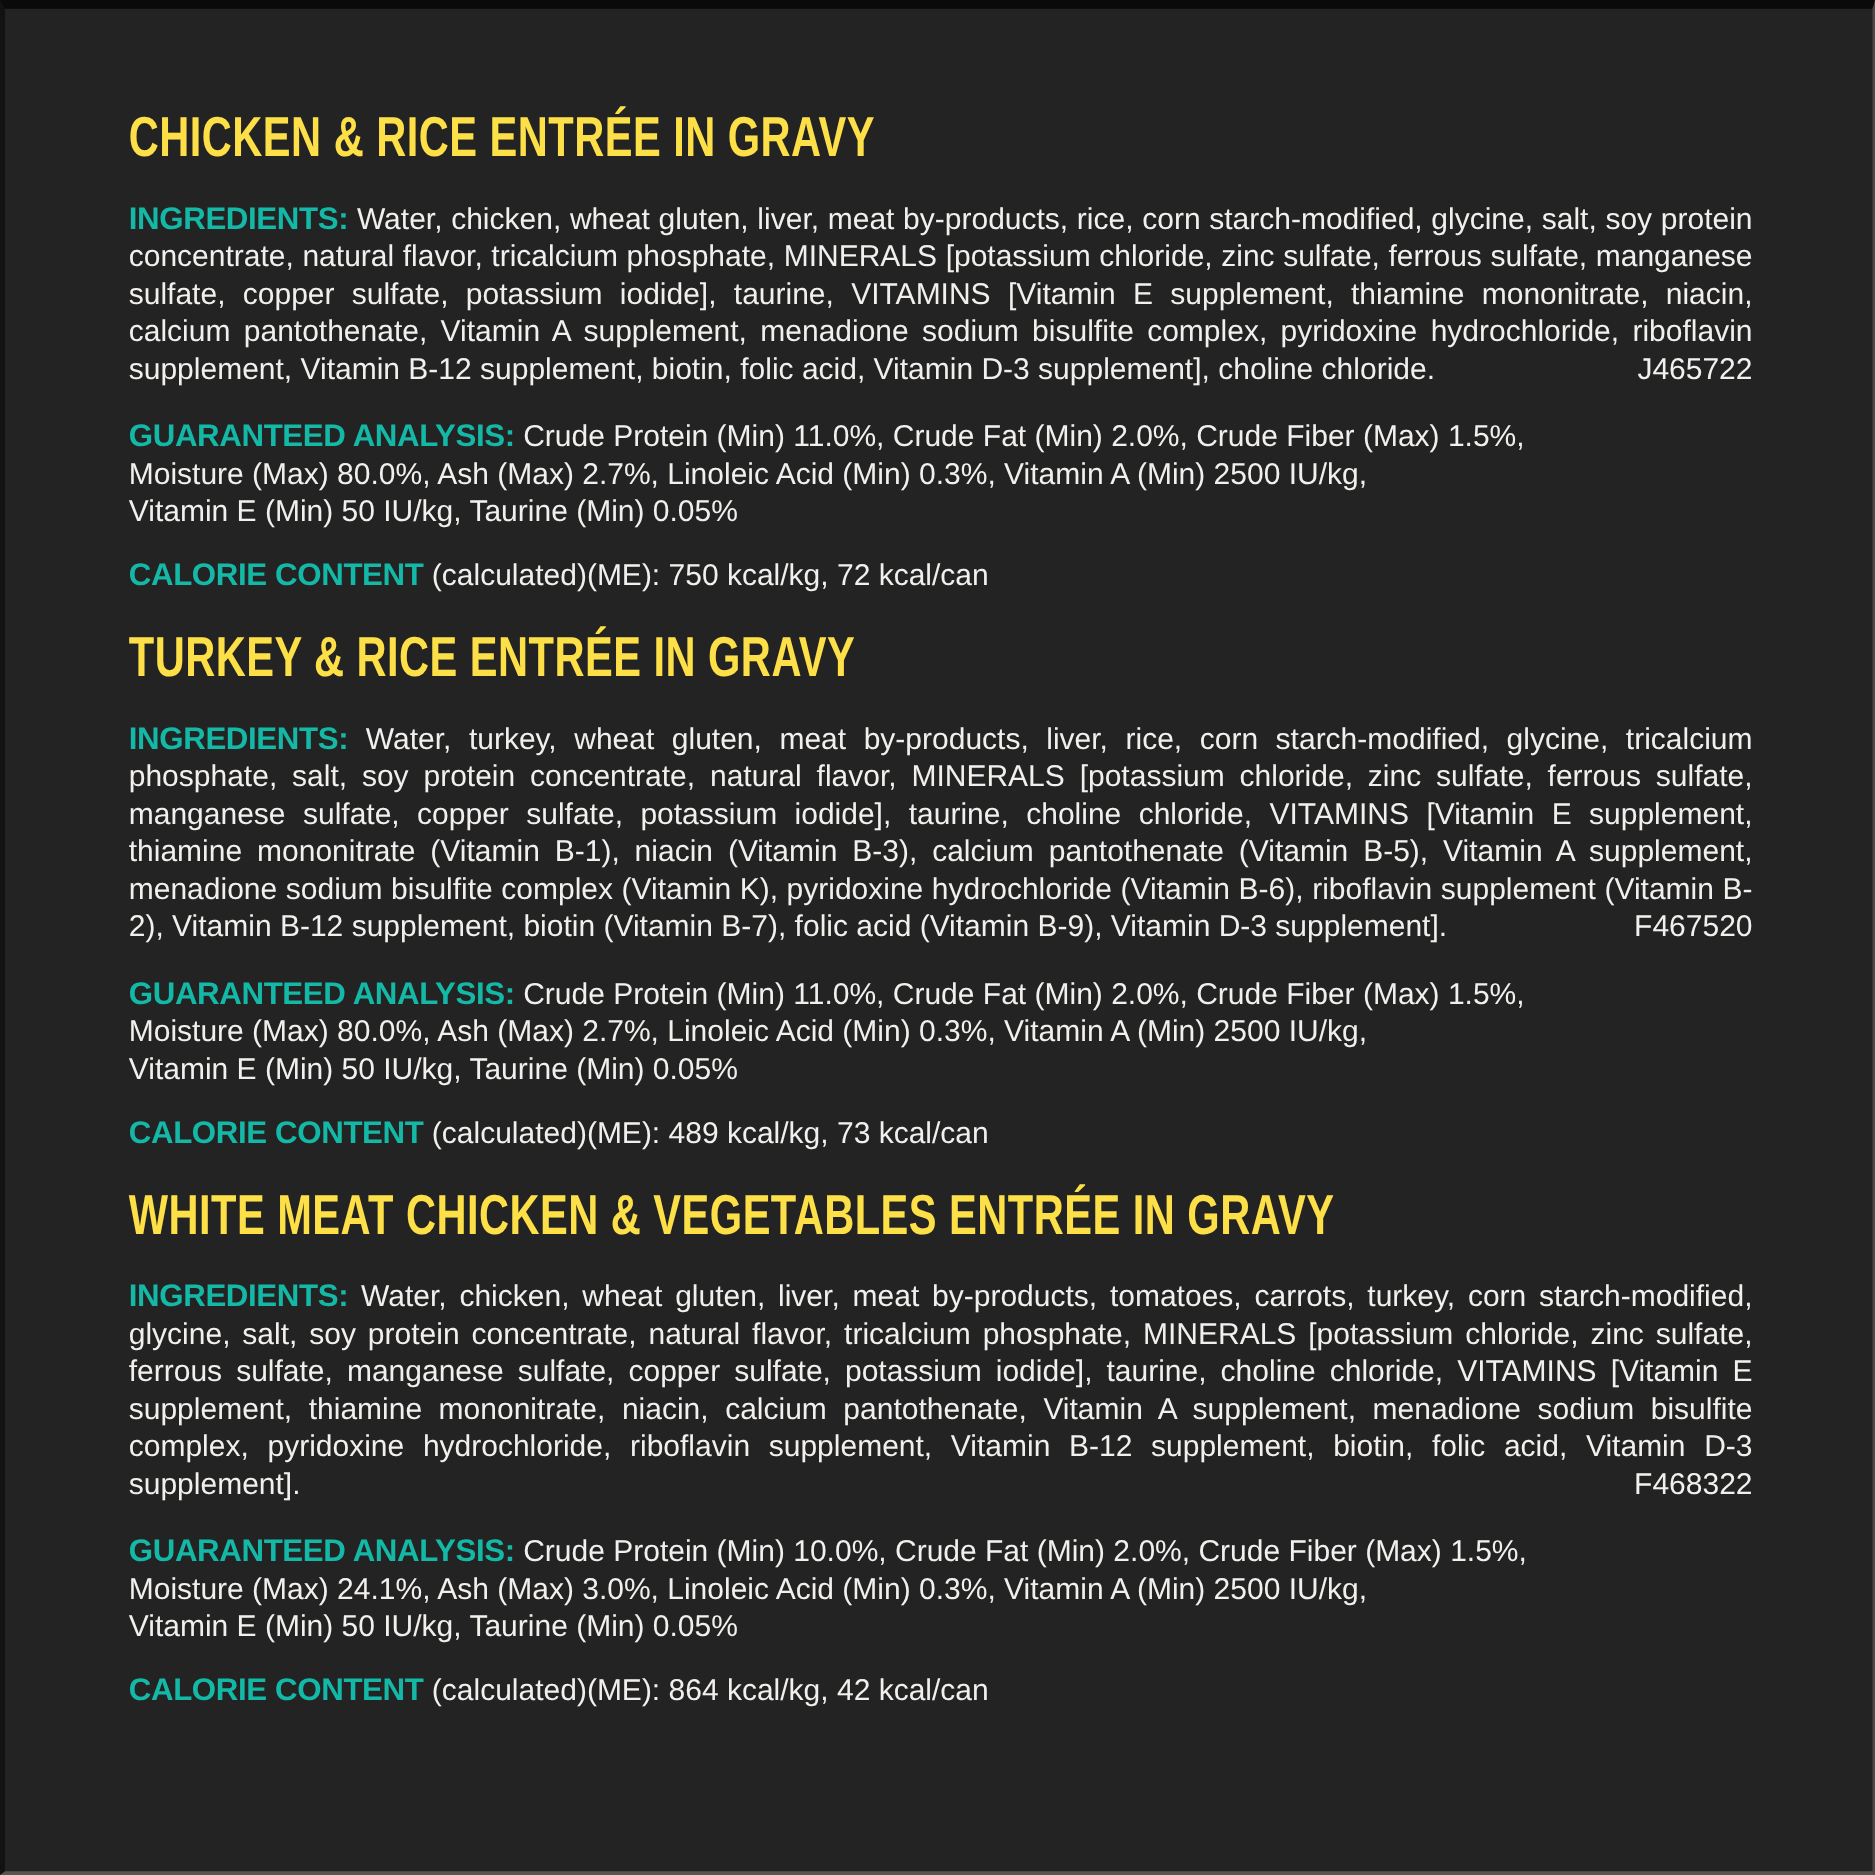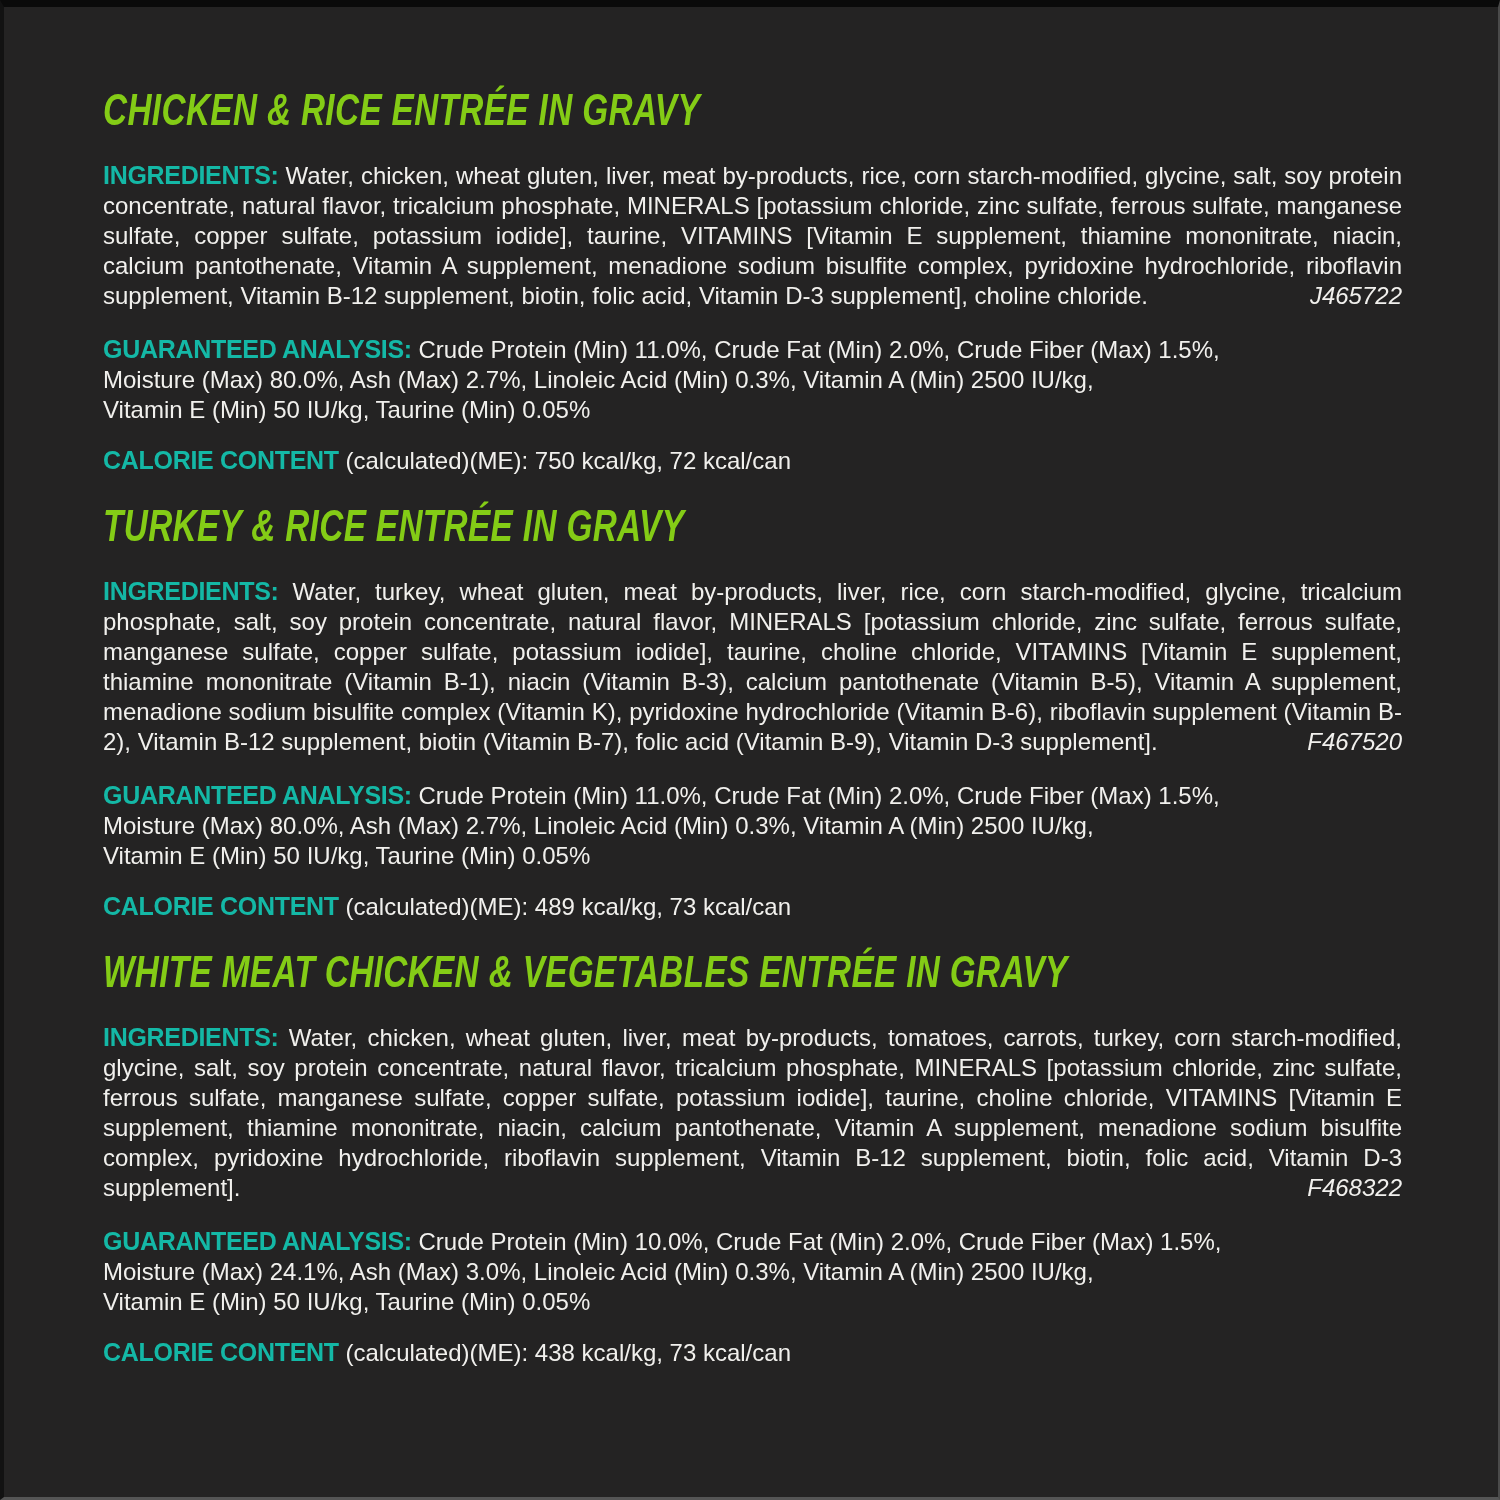--- a/index.html
+++ b/index.html
@@ -17,26 +17,25 @@
     border-top: 7px solid #0a0a0a;
     border-left: 4px solid #121212;
     border-right: 2px solid #4a4a4a;
     border-bottom: 3px solid #555555;
     overflow: hidden;
   }
   .content {
     padding: 80px 96px 0 99px;
   }
   .title {
-    color: #84cc16;
+    color: #fde047;
     font-size: 45px;
     font-weight: bold;
     line-height: 45px;
     margin: 0 0 28px 0;
-    font-style: italic;
   }
   .title-inner {
     display: inline-block;
     transform: scaleX(0.74);
     transform-origin: 0 50%;
     white-space: nowrap;
     letter-spacing: 0.5px;
   }
   p {
     color: #f1f0ed;
@@ -48,21 +47,21 @@
     color: #14b8a6;
     font-weight: bold;
     font-size: 25px;
     letter-spacing: -0.3px;
   }
   .ing {
     text-align: justify;
     margin-bottom: 23px;
   }
   .b { font-weight: normal; }
-  .code { float: right; font-style: italic; }
+  .code { float: right; }
   .ga { margin-bottom: 20px; }
   .pre { white-space: pre-line; }
   .cal { margin-bottom: 27px; }
 </style>
 </head>
 <body>
 
 <div class="sheet">
   <div class="content">
 
@@ -83,17 +82,17 @@
 Vitamin E (Min) 50 IU/kg, Taurine (Min) 0.05%</span></p>
       <p class="cal"><span class="gold">CALORIE CONTENT</span> <span>(calculated)(ME): 489 kcal/kg, 73 kcal/can</span></p>
     </section>
 
     <section>
       <h1 class="title"><span class="title-inner">WHITE MEAT CHICKEN &amp; VEGETABLES ENTRÉE IN GRAVY</span></h1>
       <p class="ing"><span class="gold">INGREDIENTS:</span> <span>Water, chicken, wheat gluten, liver, meat by-products, tomatoes, carrots, turkey, corn starch-modified, glycine, salt, soy protein concentrate, natural flavor, tricalcium phosphate, </span><span class="b">MINERALS</span><span> [potassium chloride, zinc sulfate, ferrous sulfate, manganese sulfate, copper sulfate, potassium iodide], taurine, choline chloride, </span><span class="b">VITAMINS</span><span> [Vitamin E supplement, thiamine mononitrate, niacin, calcium pantothenate, Vitamin A supplement, menadione sodium bisulfite complex, pyridoxine hydrochloride, riboflavin supplement, Vitamin B-12 supplement, biotin, folic acid, Vitamin D-3 supplement].</span><span class="code">F468322</span></p>
       <p class="ga"><span class="gold">GUARANTEED ANALYSIS:</span> <span class="pre">Crude Protein (Min) 10.0%, Crude Fat (Min) 2.0%, Crude Fiber (Max) 1.5%,
 Moisture (Max) 24.1%, Ash (Max) 3.0%, Linoleic Acid (Min) 0.3%, Vitamin A (Min) 2500 IU/kg,
 Vitamin E (Min) 50 IU/kg, Taurine (Min) 0.05%</span></p>
-      <p class="cal"><span class="gold">CALORIE CONTENT</span> <span>(calculated)(ME): 438 kcal/kg, 73 kcal/can</span></p>
+      <p class="cal"><span class="gold">CALORIE CONTENT</span> <span>(calculated)(ME): 864 kcal/kg, 42 kcal/can</span></p>
     </section>
 
   </div>
 </div>
 
 </body></html>

